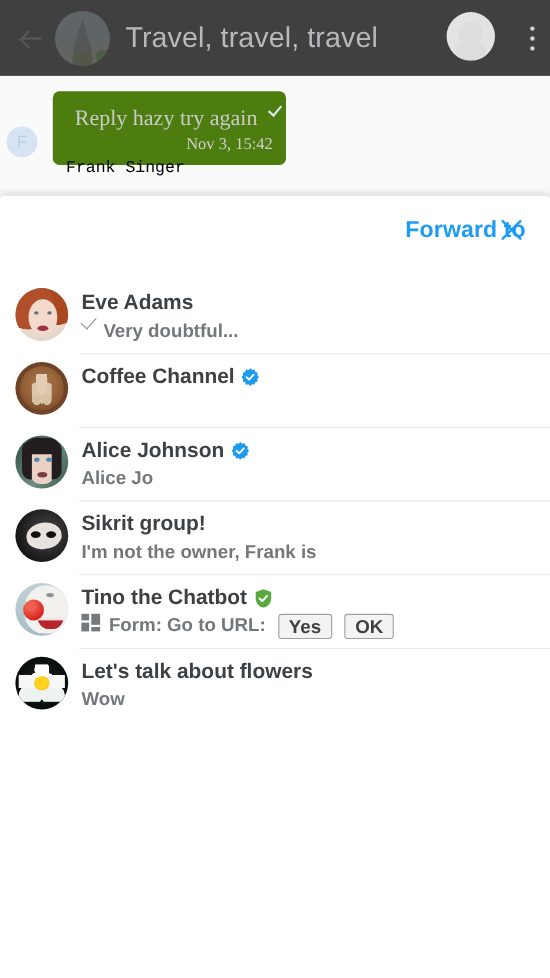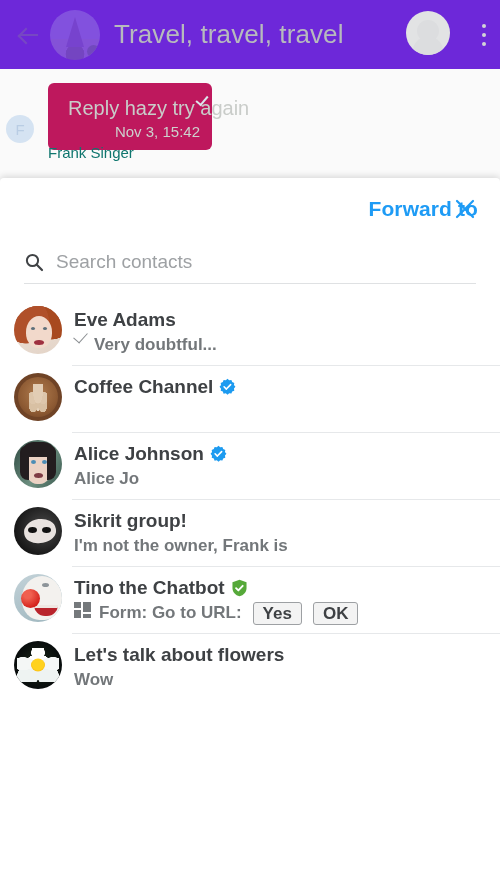--- a/index.html
+++ b/index.html
@@ -8,21 +8,21 @@
     font-family: "Liberation Sans", sans-serif;
     background: #ffffff;
     overflow: hidden;
   }
   #root { position: relative; width: 500px; height: 889px; background: #fff; }
 
   
   .bg-chat { position: absolute; inset: 0; background: #fafafa; }
   .bg-appbar {
     position: absolute; left: 0; top: 0; width: 500px; height: 69px;
-    background: #6d28d9; display: flex; align-items: center; padding: 0 14px;
+    background: #404040; display: flex; align-items: center; padding: 0 14px;
   }
   .bg-back { width: 30px; height: 30px; position: relative; flex: 0 0 auto; opacity: .30; }
   .bg-back::before {
     content: ""; position: absolute; left: 6px; top: 14px;
     width: 18px; height: 2px; background: #8c8f92;
   }
   .bg-back::after {
     content: ""; position: absolute; left: 6px; top: 10px;
     width: 10px; height: 10px; border-left: 2px solid #8c8f92; border-bottom: 2px solid #8c8f92;
     transform: rotate(45deg);
@@ -60,44 +60,45 @@
     content: ""; position: absolute; left: 50%; bottom: 0; width: 30px; height: 18px;
     border-radius: 14px 14px 0 0; background: #dcdddf; transform: translateX(-50%);
   }
   .bg-dots { position: absolute; right: 14px; top: 24px; width: 4px; }
   .bg-dots i {
     display: block; width: 4px; height: 4px; border-radius: 50%;
     background: #d2d4d6; margin-bottom: 5px;
   }
 
   .bg-bubble {
-    position: absolute; left: 48px; top: 83px; width: 164px; height: 67px;
-    background: #be185d; border-radius: 6px;
+    position: absolute; left: 48px; top: 83px; width: 212px; height: 67px;
+    background: #4d7c0f; border-radius: 6px; font-family: Liberation Serif, serif;
   }
   .bg-bubble-text {
     position: absolute; left: 20px; top: 14px; font-size: 20px; color: #c9ccc9;
     white-space: nowrap;
   }
   .bg-bubble-time {
     position: absolute; right: 12px; bottom: 10px; font-size: 15px; color: #cdd0cd;
     white-space: nowrap;
   }
   .bg-bubble-tick {
     position: absolute; right: 4px; top: 13px; width: 12px; height: 7px;
     border-left: 2px solid #dce6ec; border-bottom: 2px solid #dce6ec;
     transform: rotate(-50deg);
   }
   .bg-msg-avatar {
     position: absolute; left: 6px; top: 115px; width: 28px; height: 28px;
     border-radius: 50%; background: #d5e3f2; color: #b9cde4;
     font-size: 15px; display: flex; align-items: center; justify-content: center;
   }
   .bg-sender {
-    position: absolute; left: 48px; top: 144px; font-size: 15px; color: #0f766e;
+    position: absolute; left: 60px; top: 144px; font-size: 15px; color: #000000;
     white-space: nowrap;
+    font-family: Liberation Mono, monospace;
   }
 
   
   .sheet {
     position: absolute; left: 0; top: 178px; width: 500px; height: 711px;
     background: #ffffff; border-radius: 4px 4px 0 0;
     box-shadow: 0 -2px 6px rgba(0,0,0,.13);
   }
   .sheet-head {
     position: relative; height: 62px; display: flex; align-items: center;
@@ -303,29 +304,20 @@
 
     <div class="sheet-head">
       <div class="sheet-title">Forward to</div>
       <div class="close-btn">
         <svg width="22" height="22" viewBox="0 0 22 22" aria-hidden="true">
           <path d="M3 3 L19 19 M19 3 L3 19" stroke="#1e9bf5" stroke-width="2.2" stroke-linecap="round"></path>
         </svg>
       </div>
     </div>
 
-    <div class="search-row">
-      <span class="search-icon">
-        <svg width="20" height="20" viewBox="0 0 20 20" aria-hidden="true">
-          <circle cx="8.5" cy="8.5" r="5.6" fill="none" stroke="#404346" stroke-width="2"></circle>
-          <path d="M12.8 12.8 L18 18" stroke="#404346" stroke-width="2.2" stroke-linecap="round"></path>
-        </svg>
-      </span>
-      <input class="search-input" type="text" placeholder="Search contacts" style="">
-    </div>
 
     <div class="list">
 
       <div class="row">
         <div class="avatar av-eve">
           <div class="hair"></div>
             <div class="face"></div>
           <div class="eye l"></div>
             <div class="eye r"></div>
             <div class="lips"></div>

